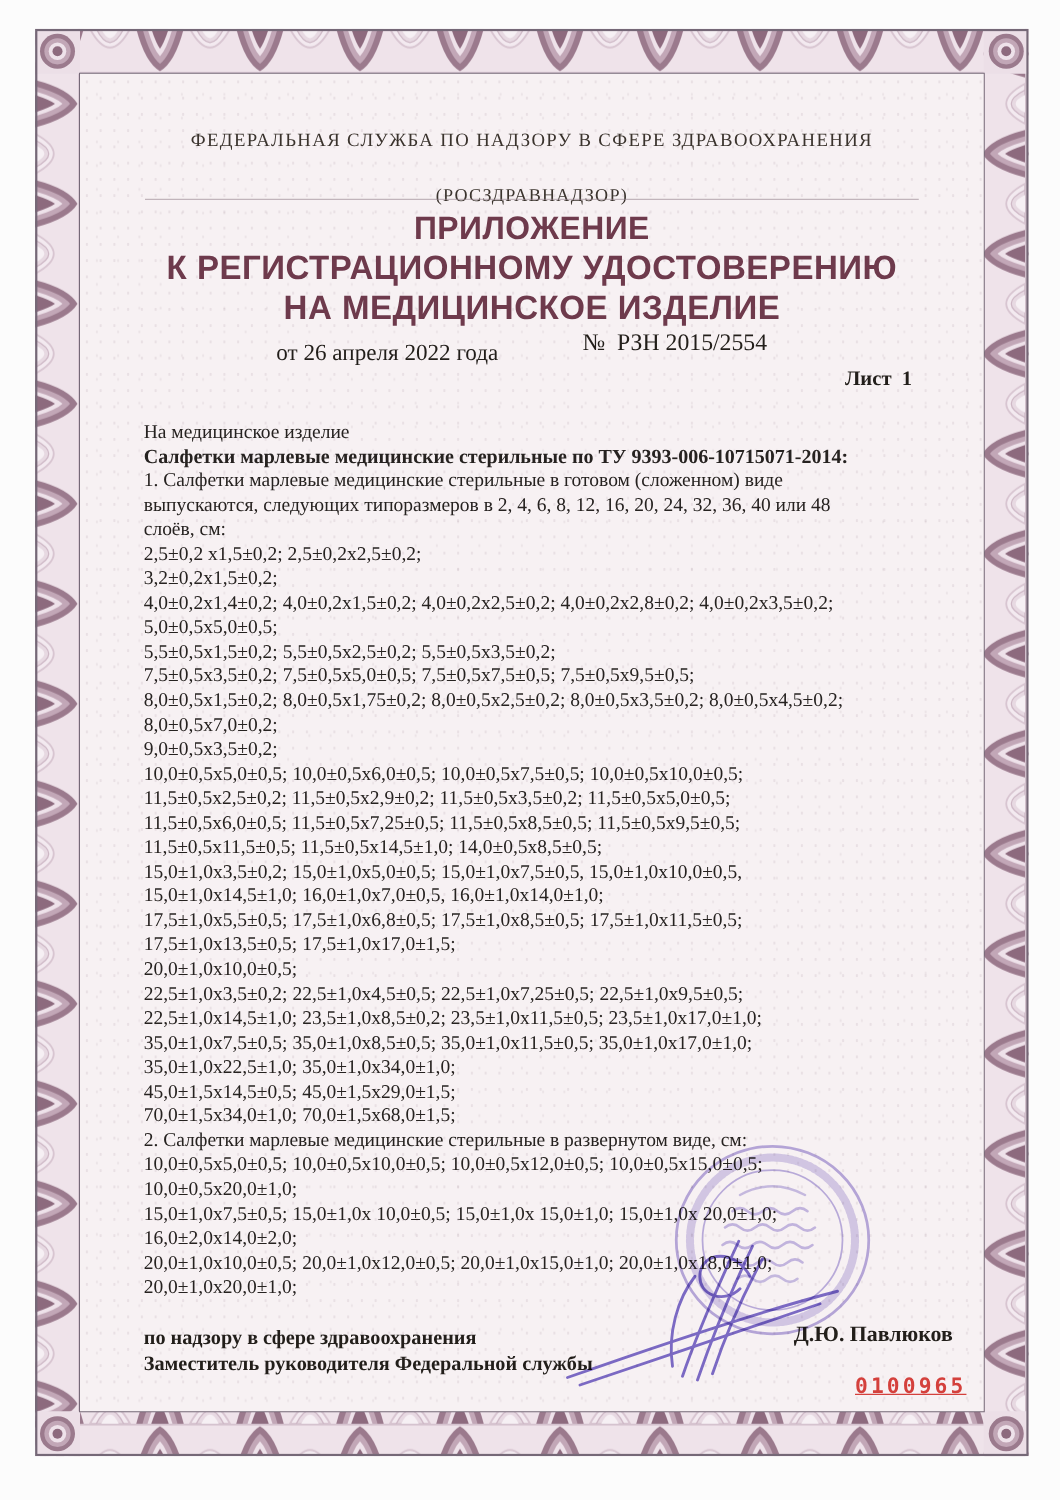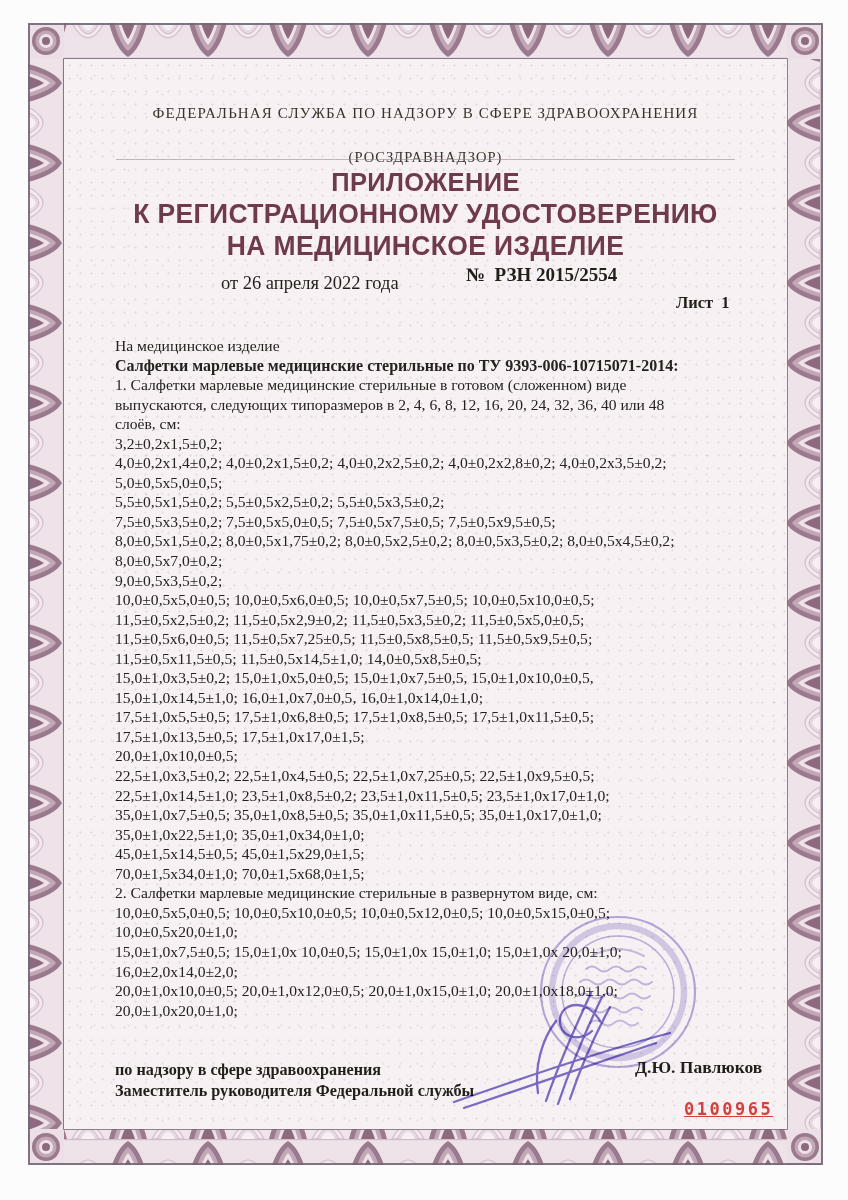--- a/index.html
+++ b/index.html
@@ -17,21 +17,21 @@
   }
   .org{position:absolute;left:0;width:100%;text-align:center;color:#3a332d;}
   .org1{top:46px;font-size:15px;letter-spacing:1.1px;}
   .org2{top:54px;font-size:14.5px;letter-spacing:1px;margin-top:36px;}
   .divider{position:absolute;top:100px;left:52px;right:52px;border-top:1.3px solid rgba(150,130,140,.55);}
   .title{position:absolute;left:0;width:100%;text-align:center;font-family:"Liberation Sans",sans-serif;font-weight:700;color:#6e3a4c;letter-spacing:.4px;transform:scaleX(.98);}
   .t1{top:108px;font-size:26px;}
   .t2{top:140px;font-size:27px;}
   .t3{top:172px;font-size:27px;}
   .meta-date{position:absolute;top:214px;left:157px;font-weight:400;font-size:18.5px;color:#221e1a;}
-  .meta-num{position:absolute;top:205px;left:402px;font-weight:700;font-size:19px;color:#221e1a;white-space:pre;}
+  .meta-num{position:absolute;top:205px;left:402px;font-weight:400;font-size:19px;color:#221e1a;white-space:pre;}
   .sheet{position:absolute;top:234px;left:612px;font-weight:700;font-size:16.5px;word-spacing:4px;color:#221e1a;}
   .body-lines{position:absolute;top:277px;left:51px;width:655px;font-size:15.6px;line-height:19.55px;color:#262220;}
   .bline{white-space:nowrap;}
   .bline.b{font-weight:700;font-size:16px;}
   .sig{position:absolute;left:51px;font-weight:700;font-size:16.2px;color:#221e1a;}
   .sig1{top:982px;margin-top:41px;}
   .sig2{top:1002px;}
   .name{position:absolute;top:998px;left:560px;font-weight:700;font-size:17.5px;color:#221e1a;margin-left:11px;}
   .serial{position:absolute;top:1040px;left:620px;font-family:"DejaVu Sans Mono",monospace;font-size:17px;font-weight:700;color:#d4403c;letter-spacing:2.5px;text-decoration:underline;}
   .stamp-svg{position:absolute;left:470px;top:853px;mix-blend-mode:multiply;opacity:.82;}
@@ -122,20 +122,21 @@
     <div class="meta-date">от 26 апреля 2022 года</div>
     <div class="meta-num">№  РЗН 2015/2554</div>
     <div class="sheet">Лист 1</div>
 
     <div class="body-lines">
         <div class="bline">На медицинское изделие</div>
         <div class="bline b">Салфетки марлевые медицинские стерильные по ТУ 9393-006-10715071-2014:</div>
         <div class="bline">1. Салфетки марлевые медицинские стерильные в готовом (сложенном) виде</div>
         <div class="bline">выпускаются, следующих типоразмеров в 2, 4, 6, 8, 12, 16, 20, 24, 32, 36, 40 или 48</div>
         <div class="bline">слоёв, см:</div>
+        <div class="bline">2,5±0,2 х1,5±0,2; 2,5±0,2х2,5±0,2;</div>
         <div class="bline">3,2±0,2х1,5±0,2;</div>
         <div class="bline">4,0±0,2х1,4±0,2; 4,0±0,2х1,5±0,2; 4,0±0,2х2,5±0,2; 4,0±0,2х2,8±0,2; 4,0±0,2х3,5±0,2;</div>
         <div class="bline">5,0±0,5х5,0±0,5;</div>
         <div class="bline">5,5±0,5х1,5±0,2; 5,5±0,5х2,5±0,2; 5,5±0,5х3,5±0,2;</div>
         <div class="bline">7,5±0,5х3,5±0,2; 7,5±0,5х5,0±0,5; 7,5±0,5х7,5±0,5; 7,5±0,5х9,5±0,5;</div>
         <div class="bline">8,0±0,5х1,5±0,2; 8,0±0,5х1,75±0,2; 8,0±0,5х2,5±0,2; 8,0±0,5х3,5±0,2; 8,0±0,5х4,5±0,2;</div>
         <div class="bline">8,0±0,5х7,0±0,2;</div>
         <div class="bline">9,0±0,5х3,5±0,2;</div>
         <div class="bline">10,0±0,5х5,0±0,5; 10,0±0,5х6,0±0,5; 10,0±0,5х7,5±0,5; 10,0±0,5х10,0±0,5;</div>
         <div class="bline">11,5±0,5х2,5±0,2; 11,5±0,5х2,9±0,2; 11,5±0,5х3,5±0,2; 11,5±0,5х5,0±0,5;</div>

